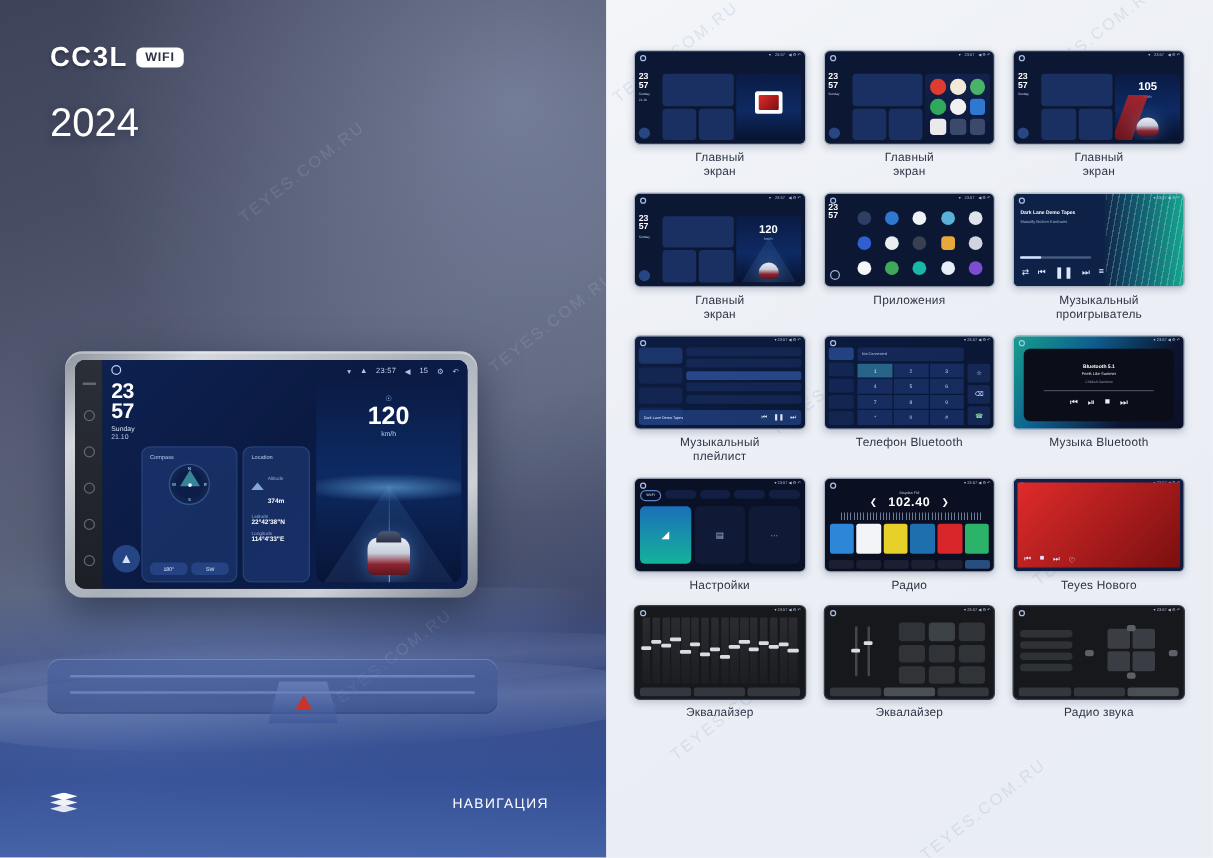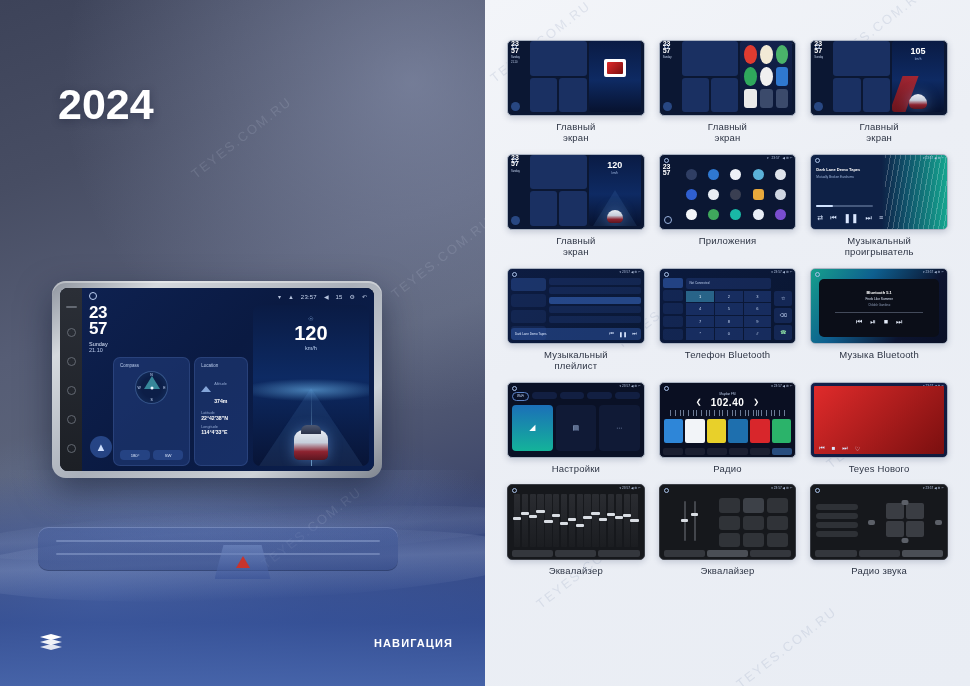--- a/index.html
+++ b/index.html
@@ -43,22 +43,22 @@
     color: #ffffff; font-size: 22px; font-weight: bold; letter-spacing: 1.2px;
     text-shadow: 0 1px 3px rgba(0,0,0,.35);
   }
   .brand-badge {
     background: #ffffff; color: #2b3045; font-size: 10px; font-weight: bold;
     letter-spacing: .6px; padding: 2.5px 7px 2px; border-radius: 5px;
   }
 
   .hero-title { position: absolute; left: 40px; top: 82px; z-index: 6; }
   .t-year {
-    color: #ffffff; font-size: 43px; font-weight: bold; letter-spacing: 0px;
-    line-height: 1.05; text-shadow: 0 2px 8px rgba(20,25,50,.38); margin-left: 18px;
+    color: #ffffff; font-size: 32px; font-weight: normal; letter-spacing: 0px;
+    line-height: 1.05; text-shadow: 0 2px 8px rgba(20,25,50,.38);
   }
   .t-line {
     color: #ffffff; font-size: 34px; font-weight: bold; line-height: 1.22;
     text-shadow: 0 2px 8px rgba(20,25,50,.38);
   }
 
   
   .device {
     position: absolute; left: 52px; top: 281px; width: 330px; height: 197px; z-index: 5;
     border-radius: 14px;
@@ -211,22 +211,22 @@
   .hazard-tri {
     width: 0; height: 0; border-left: 7px solid transparent; border-right: 7px solid transparent;
     border-bottom: 12px solid #c8342c;
   }
   .layers-icon { position: absolute; left: 40px; bottom: 34px; z-index: 7; width: 22px; height: 18px; }
   .layers-icon span { position: absolute; left: 0; width: 22px; height: 6px; background: #fff; transform: skewX(0deg) ; clip-path: polygon(50% 0, 100% 50%, 50% 100%, 0 50%); }
   .layers-icon span:nth-child(1){ top: 0; }
   .layers-icon span:nth-child(2){ top: 5px; opacity: .92; }
   .layers-icon span:nth-child(3){ top: 10px; opacity: .85; }
   .nav-label {
-    position: absolute; right: 32px; bottom: 37px; z-index: 7;
-    color: #ffffff; font-size: 11px; letter-spacing: 1.1px; font-weight: bold;
+    position: absolute; right: 46px; bottom: 37px; z-index: 7;
+    color: #ffffff; font-size: 11px; letter-spacing: 1.1px; font-weight: normal;
   }
 
   
   .gallery {
     position: relative; width: 485px; height: 686px;
     background: linear-gradient(150deg, #f3f5f9 0%, #eceff5 40%, #e9edf4 100%);
     padding: 40px 22px 18px;
   }
   .grid { display: grid; grid-template-columns: repeat(3, 1fr); gap: 10px 14px; }
   .cell { display: flex; flex-direction: column; align-items: center; }
@@ -242,21 +242,21 @@
     font-size: 3.2px; color: #b9c9e6; opacity: .95;
   }
   .t-home { position: absolute; top: 3px; left: 4px; width: 5px; height: 5px; border: .7px solid #a9c0e8; border-radius: 50%; }
   .cap {
     margin-top: 6px; text-align: center; font-size: 9.5px; color: #2d3444; line-height: 1.15;
     letter-spacing: .2px;
   }
 
   
   .mini { position: absolute; inset: 0; }
-  .mini-home { display: flex; padding: 0 3px 3px; gap: 2px; }
+  .mini-home { display: flex; padding: 18px 3px 3px; gap: 2px; }
   .mh-clock { width: 17px; color: #fff; }
   .mh-clock b { display: block; font-size: 7px; line-height: .95; }
   .mh-clock i { display: block; font-size: 2.6px; font-style: normal; color: #c6d5f0; margin-top: 2px; }
   .mh-mid { flex: 1; display: flex; flex-direction: column; gap: 2px; }
   .mh-card { background: rgba(45,80,155,.45); border-radius: 3px; flex: 1; }
   .mh-card.row2 { display: flex; gap: 2px; background: none; }
   .mh-card.row2 > div { flex: 1; background: rgba(45,80,155,.45); border-radius: 3px; }
   .mh-right { width: 40%; border-radius: 3px; position: relative; overflow: hidden;
     background: linear-gradient(180deg, #0a1b44, #0e2a63 55%, #07122f); }
   .mh-nav { position: absolute; left: 3px; bottom: 4px; width: 9px; height: 9px; border-radius: 50%; background: rgba(70,120,210,.5); }
@@ -300,20 +300,24 @@
     <div class="hero-wash"></div>
     <div class="hero-bottom"></div>
     <div class="hero-streak streak-a"></div>
     <div class="hero-streak streak-b"></div>
 
     <div class="wm wm-l" style="left:180px; top:130px;">TEYES.COM.RU</div>
     <div class="wm wm-l" style="left:60px; top:330px;">TEYES.COM.RU</div>
     <div class="wm wm-l" style="left:250px; top:520px;">TEYES.COM.RU</div>
     <div class="wm wm-l" style="left:380px; top:250px;">TEYES.COM.RU</div>
 
+    <div class="brand">
+      <div class="brand-name">CC3L</div>
+      <div class="brand-badge">WIFI</div>
+    </div>
 
     <div class="hero-title">
       <div class="t-year">2024</div>
     </div>
 
     <div class="dash"></div>
 
     <div class="device">
       <div class="device-inner">
         <div class="dev-rail">

